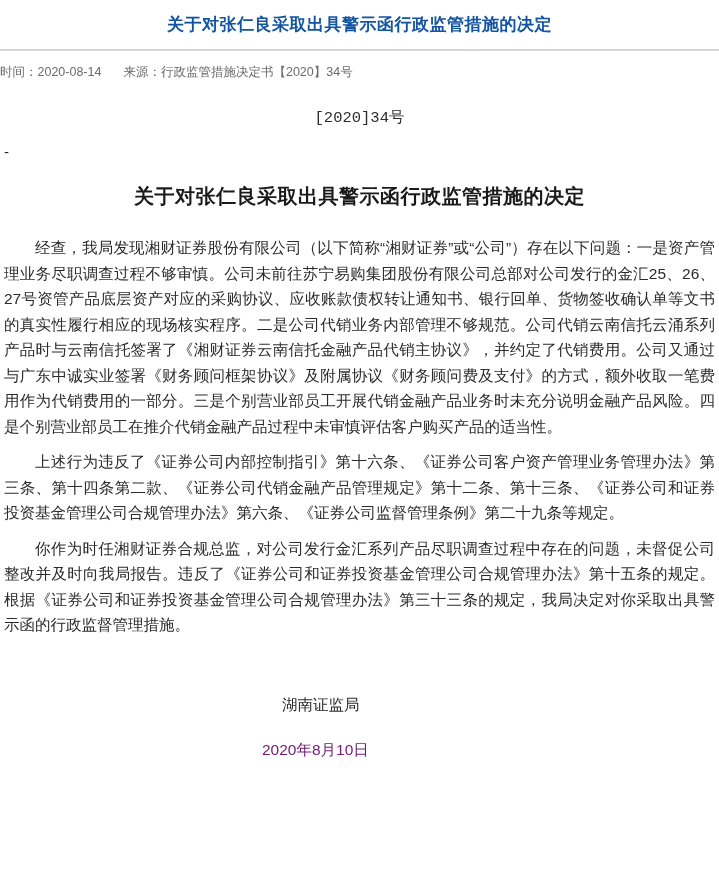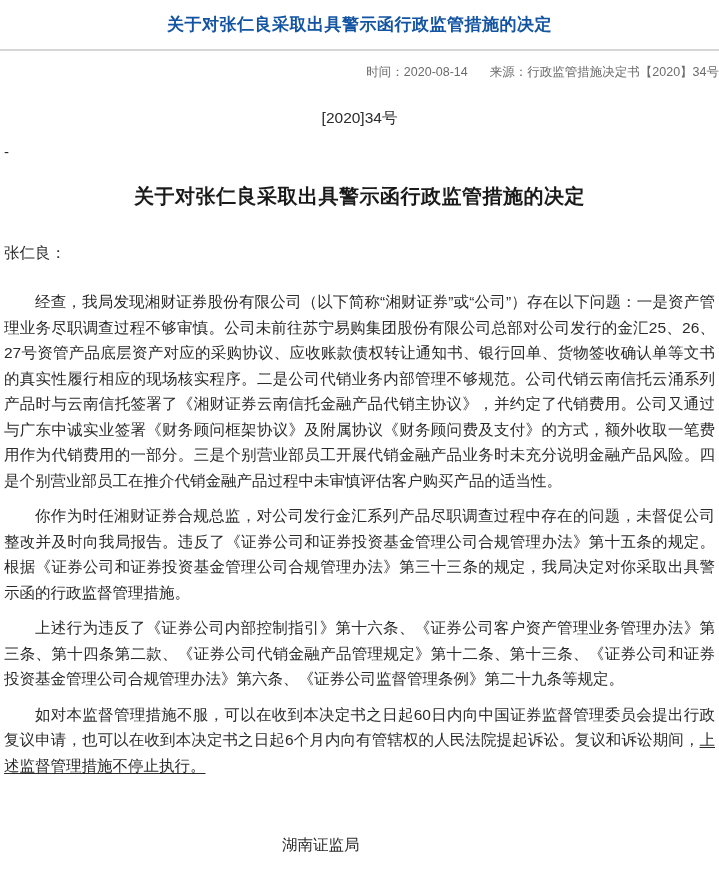--- a/index.html
+++ b/index.html
@@ -38,34 +38,35 @@
     font-family: "Liberation Sans", "DejaVu Sans", sans-serif;
   }
   .divider {
     margin-top: 12px;
     height: 2px;
     width: 100%;
     background: #d6d6d6;
   }
   .meta {
     margin-top: 12px;
-    text-align: right;
+    text-align: left;
     font-size: 12.5px;
     color: #6b6b6b;
     line-height: 18px;
   }
   .meta .meta-gap { display: inline-block; width: 22px; }
 
   
   .doc-no {
     margin-top: 26px;
     text-align: center;
     font-size: 15.5px;
     color: #2b2b2b;
     line-height: 22px;
+    font-family: Liberation Mono, monospace;
   }
 
   
   .stray-dash {
     margin-top: 14px;
     padding-left: 4px;
     font-size: 15px;
     color: #2b2b2b;
     line-height: 18px;
     height: 18px;
@@ -134,28 +135,26 @@
   </div>
 
   <div class="doc-no">[2020]34号</div>
 
   <div class="stray-dash">-</div>
 
   <div class="doc-body">
 
     <div class="doc-heading">关于对张仁良采取出具警示函行政监管措施的决定</div>
 
-    <div class="salutation">张仁良：</div>
 
     <p class="para">经查，我局发现湘财证券股份有限公司（以下简称“湘财证券”或“公司”）存在以下问题：一是资产管理业务尽职调查过程不够审慎。公司未前往苏宁易购集团股份有限公司总部对公司发行的金汇25、26、27号资管产品底层资产对应的采购协议、应收账款债权转让通知书、银行回单、货物签收确认单等文书的真实性履行相应的现场核实程序。二是公司代销业务内部管理不够规范。公司代销云南信托云涌系列产品时与云南信托签署了《湘财证券云南信托金融产品代销主协议》，并约定了代销费用。公司又通过与广东中诚实业签署《财务顾问框架协议》及附属协议《财务顾问费及支付》的方式，额外收取一笔费用作为代销费用的一部分。三是个别营业部员工开展代销金融产品业务时未充分说明金融产品风险。四是个别营业部员工在推介代销金融产品过程中未审慎评估客户购买产品的适当性。</p>
 
+    <p class="para">上述行为违反了《证券公司内部控制指引》第十六条、《证券公司客户资产管理业务管理办法》第三条、第十四条第二款、《证券公司代销金融产品管理规定》第十二条、第十三条、《证券公司和证券投资基金管理公司合规管理办法》第六条、《证券公司监督管理条例》第二十九条等规定。</p>
+
     <p class="para">你作为时任湘财证券合规总监，对公司发行金汇系列产品尽职调查过程中存在的问题，未督促公司整改并及时向我局报告。违反了《证券公司和证券投资基金管理公司合规管理办法》第十五条的规定。根据《证券公司和证券投资基金管理公司合规管理办法》第三十三条的规定，我局决定对你采取出具警示函的行政监督管理措施。</p>
 
-    <p class="para">上述行为违反了《证券公司内部控制指引》第十六条、《证券公司客户资产管理业务管理办法》第三条、第十四条第二款、《证券公司代销金融产品管理规定》第十二条、第十三条、《证券公司和证券投资基金管理公司合规管理办法》第六条、《证券公司监督管理条例》第二十九条等规定。</p>
-
-    <p class="para"><span>如对本监督管理措施不服，可以在收到本决定书之日起60日内向中国证券监督管理委员会提出行政复议申请，也可以在收到本决定书之日起6个月内向有管辖权的人民法院提起诉讼。复议和诉讼期间，</span><span class="underline-run">上述监督管理措施不停止执行。</span></p>
 
     <div class="sign-org">湖南证监局</div>
 
     <div class="sign-date">2020年8月10日</div>
 
   </div>
 </div>
 
 </body></html>

